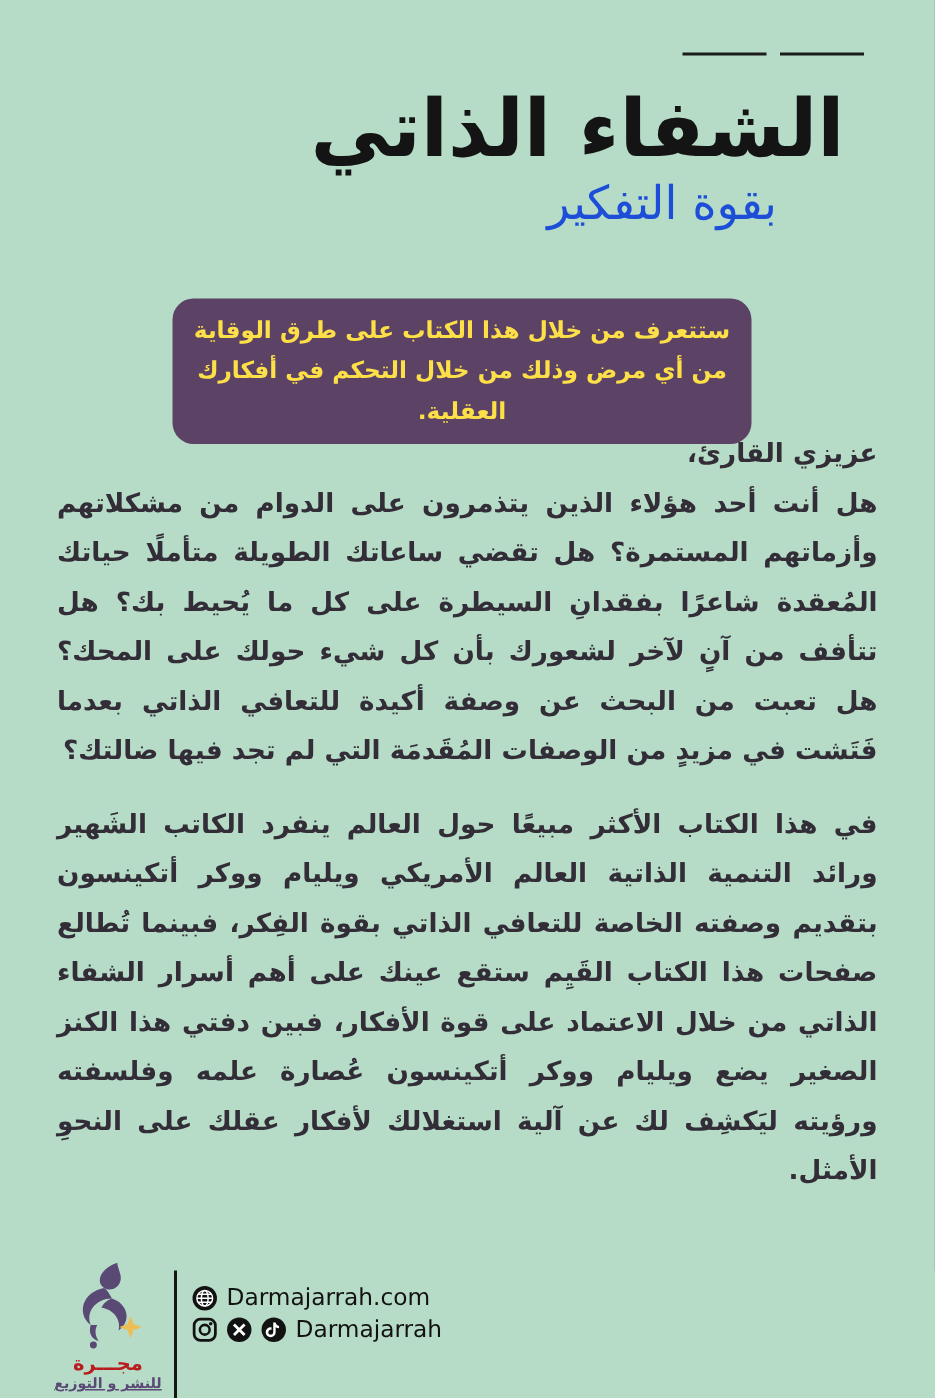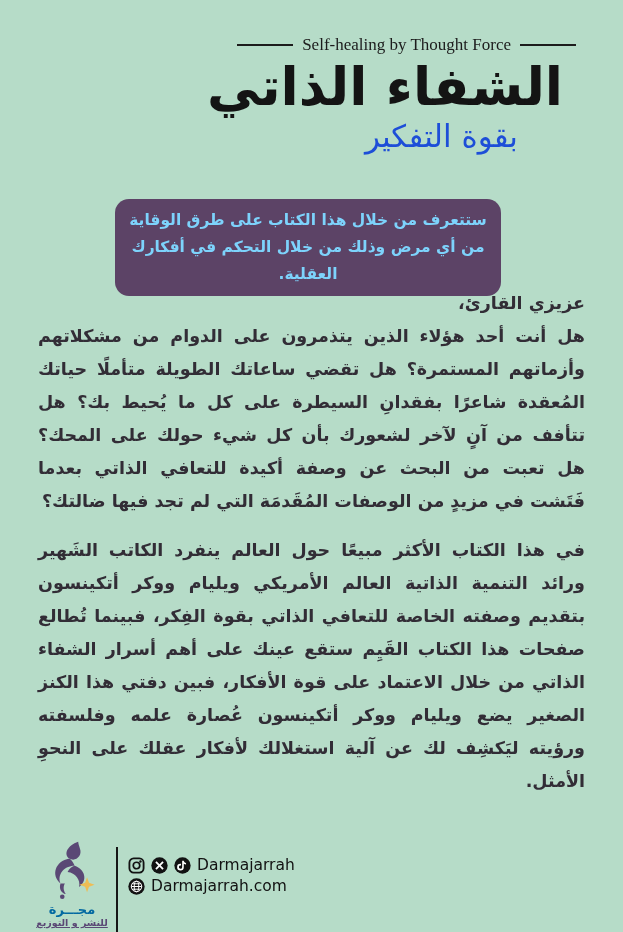--- a/index.html
+++ b/index.html
@@ -30,21 +30,21 @@
   }
   
   .highlight-box{
     position:absolute;top:199px;left:115px;width:386px;min-height:67px;
     border-radius:14px;box-sizing:border-box;
     display:flex;align-items:center;justify-content:center;
     padding:8px 14px;
   }
   .highlight-box p{
     margin:0;direction:rtl;text-align:center;
-    color:#7dd3fc;font-weight:bold;font-size:15.5px;line-height:1.75;
+    color:#fde047;font-weight:bold;font-size:15.5px;line-height:1.75;
   }
   
   .body-text{
     position:absolute;top:287px;right:38px;left:38px;
     direction:rtl;text-align:justify;
     color:#322d36;font-weight:bold;font-size:17.5px;line-height:33px;
   }
   .body-text p{margin:0;}
   .body-text .para2{margin-top:16px;}
   
@@ -71,21 +71,20 @@
   }
   .icon{width:17px;height:17px;flex:0 0 auto;display:block;}
 </style>
 </head>
 <body>
 
 <div class="page" style="background: rgb(182, 220, 200);">
 
   <div class="tagline-row">
     <span class="tagline-dash"></span>
-    <span class="tagline-text">Self-healing by Thought Force</span>
     <span class="tagline-dash"></span>
   </div>
 
   <h1 class="title-main">الشفاء الذاتي</h1>
   <div class="title-sub">بقوة التفكير</div>
 
   <div class="highlight-box" style="background:#5c4366;">
     <p>ستتعرف من خلال هذا الكتاب على طرق الوقاية من أي مرض وذلك من خلال التحكم في أفكارك العقلية.</p>
   </div>
 
@@ -99,27 +98,41 @@
     <svg class="logo-mark" width="62" height="62" viewBox="0 0 70 70" aria-hidden="true">
       <g fill="#5a4875">
         <path d="M42 2 C30 6 25 16 32 21 C39 25 47 18 44 10 C43 6 42 4 42 2 Z"></path>
         <path d="M32 21 C16 24 11 40 22 49 C18 39 26 29 38 29 C36 25 34 22 32 21 Z"></path>
         <path d="M38 29 C50 33 53 46 43 53 C45 45 39 37 30 36 C32 32 35 30 38 29 Z"></path>
         <path d="M22 49 C20 55 23 60 28 61 C25 57 25 52 27 49 Z"></path>
         <circle cx="24" cy="64" r="2.6"></circle>
       </g>
       <polygon points="52,42 54.2,48.2 60.5,50.5 54.2,52.8 52,59 49.8,52.8 43.5,50.5 49.8,48.2" fill="#eebd55"></polygon>
     </svg>
-    <div class="pub-name" style="color:#0369a1">مجـــرة</div>
+    <div class="pub-name" style="color:#b91c1c">مجـــرة</div>
     <div class="pub-tagline" style="color:#5a4875">للنشر و التوزيع</div>
   </div>
 
   <div class="footer-divider"></div>
 
   <div class="contact">
+
+    <div class="contact-row">
+      <svg class="icon" viewBox="0 0 24 24" aria-hidden="true">
+        <circle cx="12" cy="12" r="11.5" fill="#121212"></circle>
+        <g stroke="#ffffff" stroke-width="1.4" fill="none">
+          <circle cx="12" cy="12" r="7.4"></circle>
+          <ellipse cx="12" cy="12" rx="3.2" ry="7.4"></ellipse>
+          <line x1="4.6" y1="12" x2="19.4" y2="12"></line>
+          <line x1="5.7" y1="8.2" x2="18.3" y2="8.2"></line>
+          <line x1="5.7" y1="15.8" x2="18.3" y2="15.8"></line>
+        </g>
+      </svg>
+      <span>Darmajarrah.com</span>
+    </div>
 
     <div class="contact-row">
       <svg class="icon" viewBox="0 0 24 24" aria-hidden="true">
         <rect x="2" y="2" width="20" height="20" rx="6" fill="none" stroke="#121212" stroke-width="2.6"></rect>
         <circle cx="12" cy="12" r="4.6" fill="none" stroke="#121212" stroke-width="2.4"></circle>
         <circle cx="17.6" cy="6.4" r="1.7" fill="#121212"></circle>
       </svg>
       <svg class="icon" viewBox="0 0 24 24" aria-hidden="true">
         <circle cx="12" cy="12" r="11.5" fill="#121212"></circle>
         <g stroke="#ffffff" stroke-width="2.6">
@@ -127,29 +140,15 @@
           <line x1="17" y1="7" x2="7" y2="17"></line>
         </g>
       </svg>
       <svg class="icon" viewBox="0 0 24 24" aria-hidden="true">
         <circle cx="12" cy="12" r="11.5" fill="#121212"></circle>
         <path fill="#ffffff" d="M13.8 5.2c.2 1.7 1.5 3 3.2 3.2v2.3c-1.2 0-2.3-.4-3.2-1v4.6a4.7 4.7 0 1 1-4.7-4.7c.3 0 .5 0 .8.1v2.4a2.3 2.3 0 1 0 1.6 2.2V5.2h2.3z"></path>
       </svg>
       <span>Darmajarrah</span>
     </div>
 
-    <div class="contact-row">
-      <svg class="icon" viewBox="0 0 24 24" aria-hidden="true">
-        <circle cx="12" cy="12" r="11.5" fill="#121212"></circle>
-        <g stroke="#ffffff" stroke-width="1.4" fill="none">
-          <circle cx="12" cy="12" r="7.4"></circle>
-          <ellipse cx="12" cy="12" rx="3.2" ry="7.4"></ellipse>
-          <line x1="4.6" y1="12" x2="19.4" y2="12"></line>
-          <line x1="5.7" y1="8.2" x2="18.3" y2="8.2"></line>
-          <line x1="5.7" y1="15.8" x2="18.3" y2="15.8"></line>
-        </g>
-      </svg>
-      <span>Darmajarrah.com</span>
-    </div>
-
 
   </div>
 </div>
 
 </body></html>

